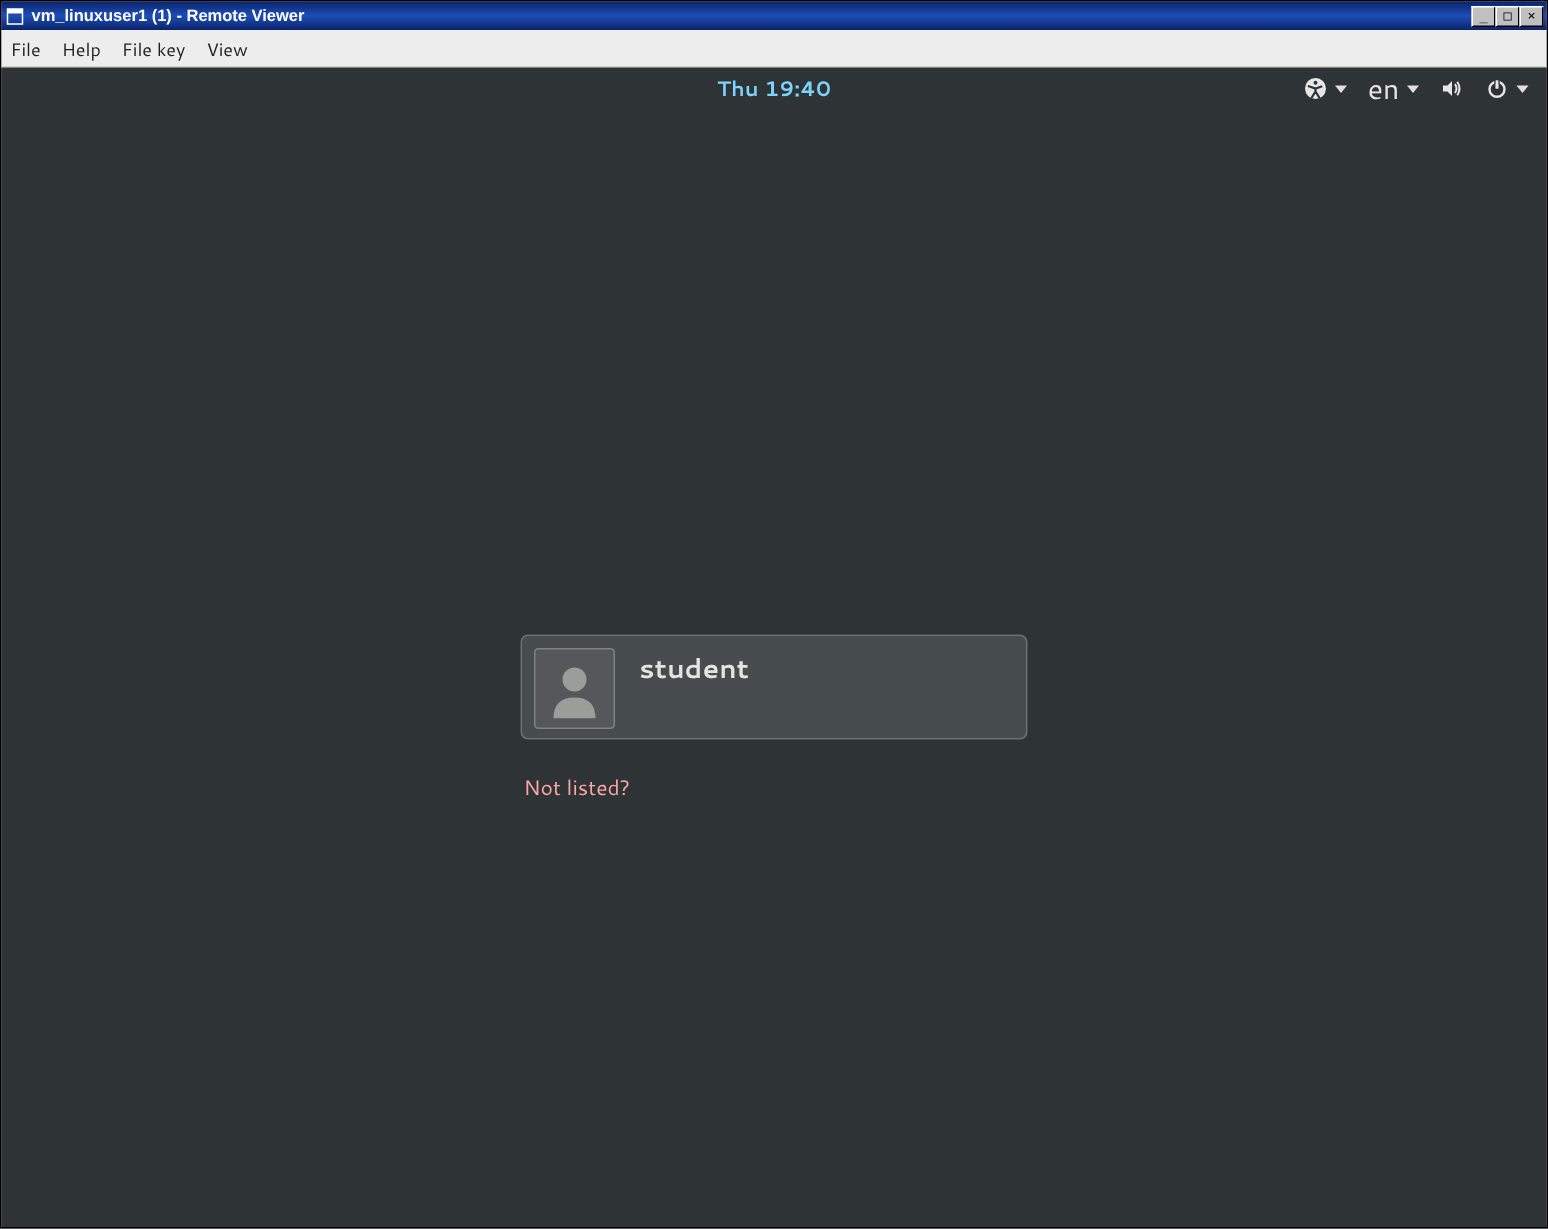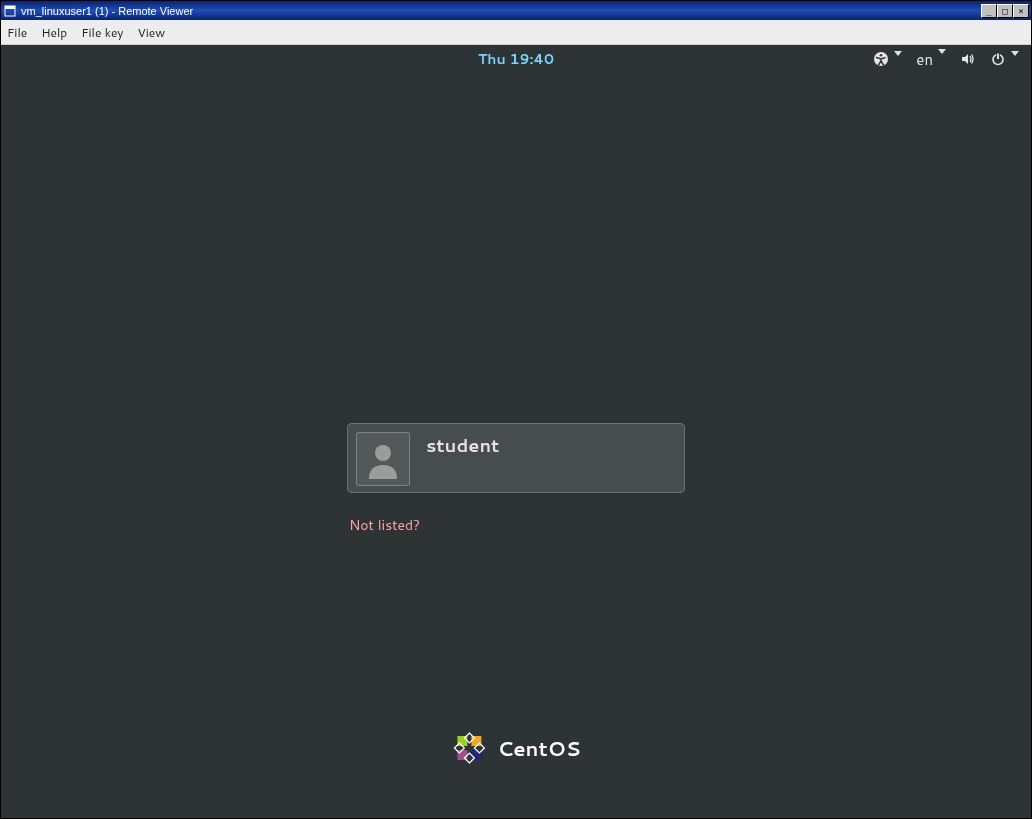--- a/index.html
+++ b/index.html
@@ -29,21 +29,21 @@
 .titlebar .app-icon {
   width: 14px;
   height: 14px;
   margin-right: 4px;
   display: flex;
   align-items: center;
   justify-content: center;
 }
 .titlebar .title-text {
   flex: 1;
-  font-weight: normal;
+  font-weight: bold;
   font-family: "MS Sans Serif", Tahoma, sans-serif;
   letter-spacing: 0;
 }
 .titlebar .win-controls { display: flex; gap: 0; }
 .titlebar .win-btn {
   width: 16px;
   height: 14px;
   background: #c0c0c0;
   border: 1px solid #fff;
   border-right-color: #000;
@@ -88,21 +88,21 @@
 }
 .topbar .right {
   position: absolute;
   right: 12px;
   top: 0;
   height: 28px;
   display: flex;
   align-items: center;
   gap: 14px;
 }
-.top-item { display: flex; align-items: flex-start; gap: 5px; color: #e6e6e6; font-size: 15px; }
+.top-item { display: flex; align-items: center; gap: 5px; color: #e6e6e6; font-size: 19px; }
 .triangle-down {
   width: 0; height: 0;
   border-left: 4px solid transparent;
   border-right: 4px solid transparent;
   border-top: 5px solid #e0e0e0;
 }
 .login-area {
   position: absolute;
   top: 378px;
   left: 50%;
@@ -227,33 +227,14 @@
           <svg width="40" height="40" viewBox="0 0 40 40">
             <circle cx="20" cy="14" r="8" fill="#9a9e9a"></circle>
             <path d="M6 40 Q6 26 20 26 Q34 26 34 40 Z" fill="#9a9e9a"></path>
           </svg>
         </div>
         <div class="username">student</div>
       </div>
       <div class="not-listed">Not listed?</div>
     </div>
 
-    <div class="branding">
-      <span>
-        <svg width="36" height="36" viewBox="0 0 36 36">
-          <g transform="translate(18,18)">
-            <rect x="-12" y="-12" width="10" height="10" fill="#9ccd2a" transform="rotate(0)"></rect>
-            <rect x="2" y="-12" width="10" height="10" fill="#efa724"></rect>
-            <rect x="-12" y="2" width="10" height="10" fill="#a14f8c"></rect>
-            <rect x="2" y="2" width="10" height="10" fill="#262577"></rect>
-            <g stroke="#fff" stroke-width="1.2" fill="none">
-              <path d="M0 -15 L5 -10 L0 -5 L-5 -10 Z"></path>
-              <path d="M0 15 L5 10 L0 5 L-5 10 Z"></path>
-              <path d="M-15 0 L-10 5 L-5 0 L-10 -5 Z"></path>
-              <path d="M15 0 L10 5 L5 0 L10 -5 Z"></path>
-            </g>
-          </g>
-        </svg>
-      </span>
-      <span class="brand-text">CentOS</span>
-    </div>
   </div>
 </div>
 
 </body></html>

